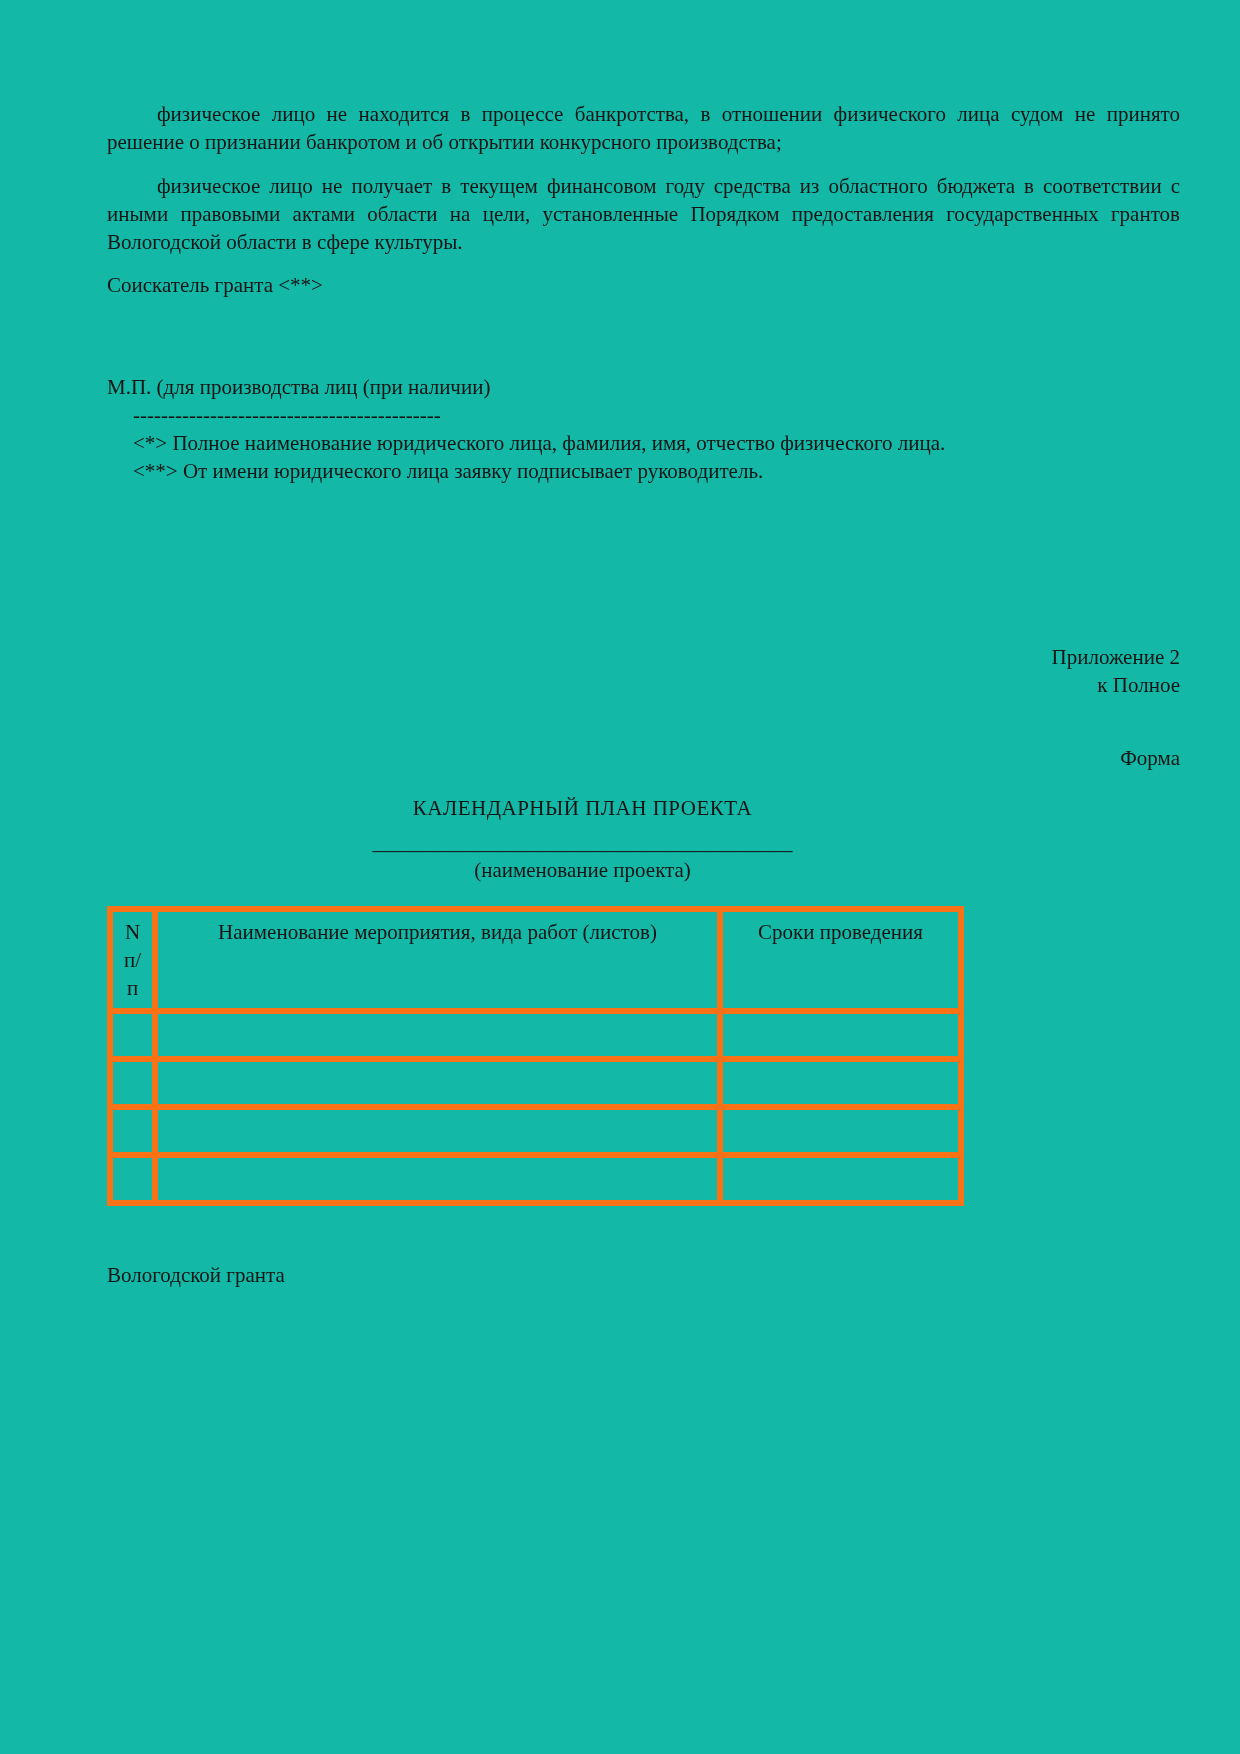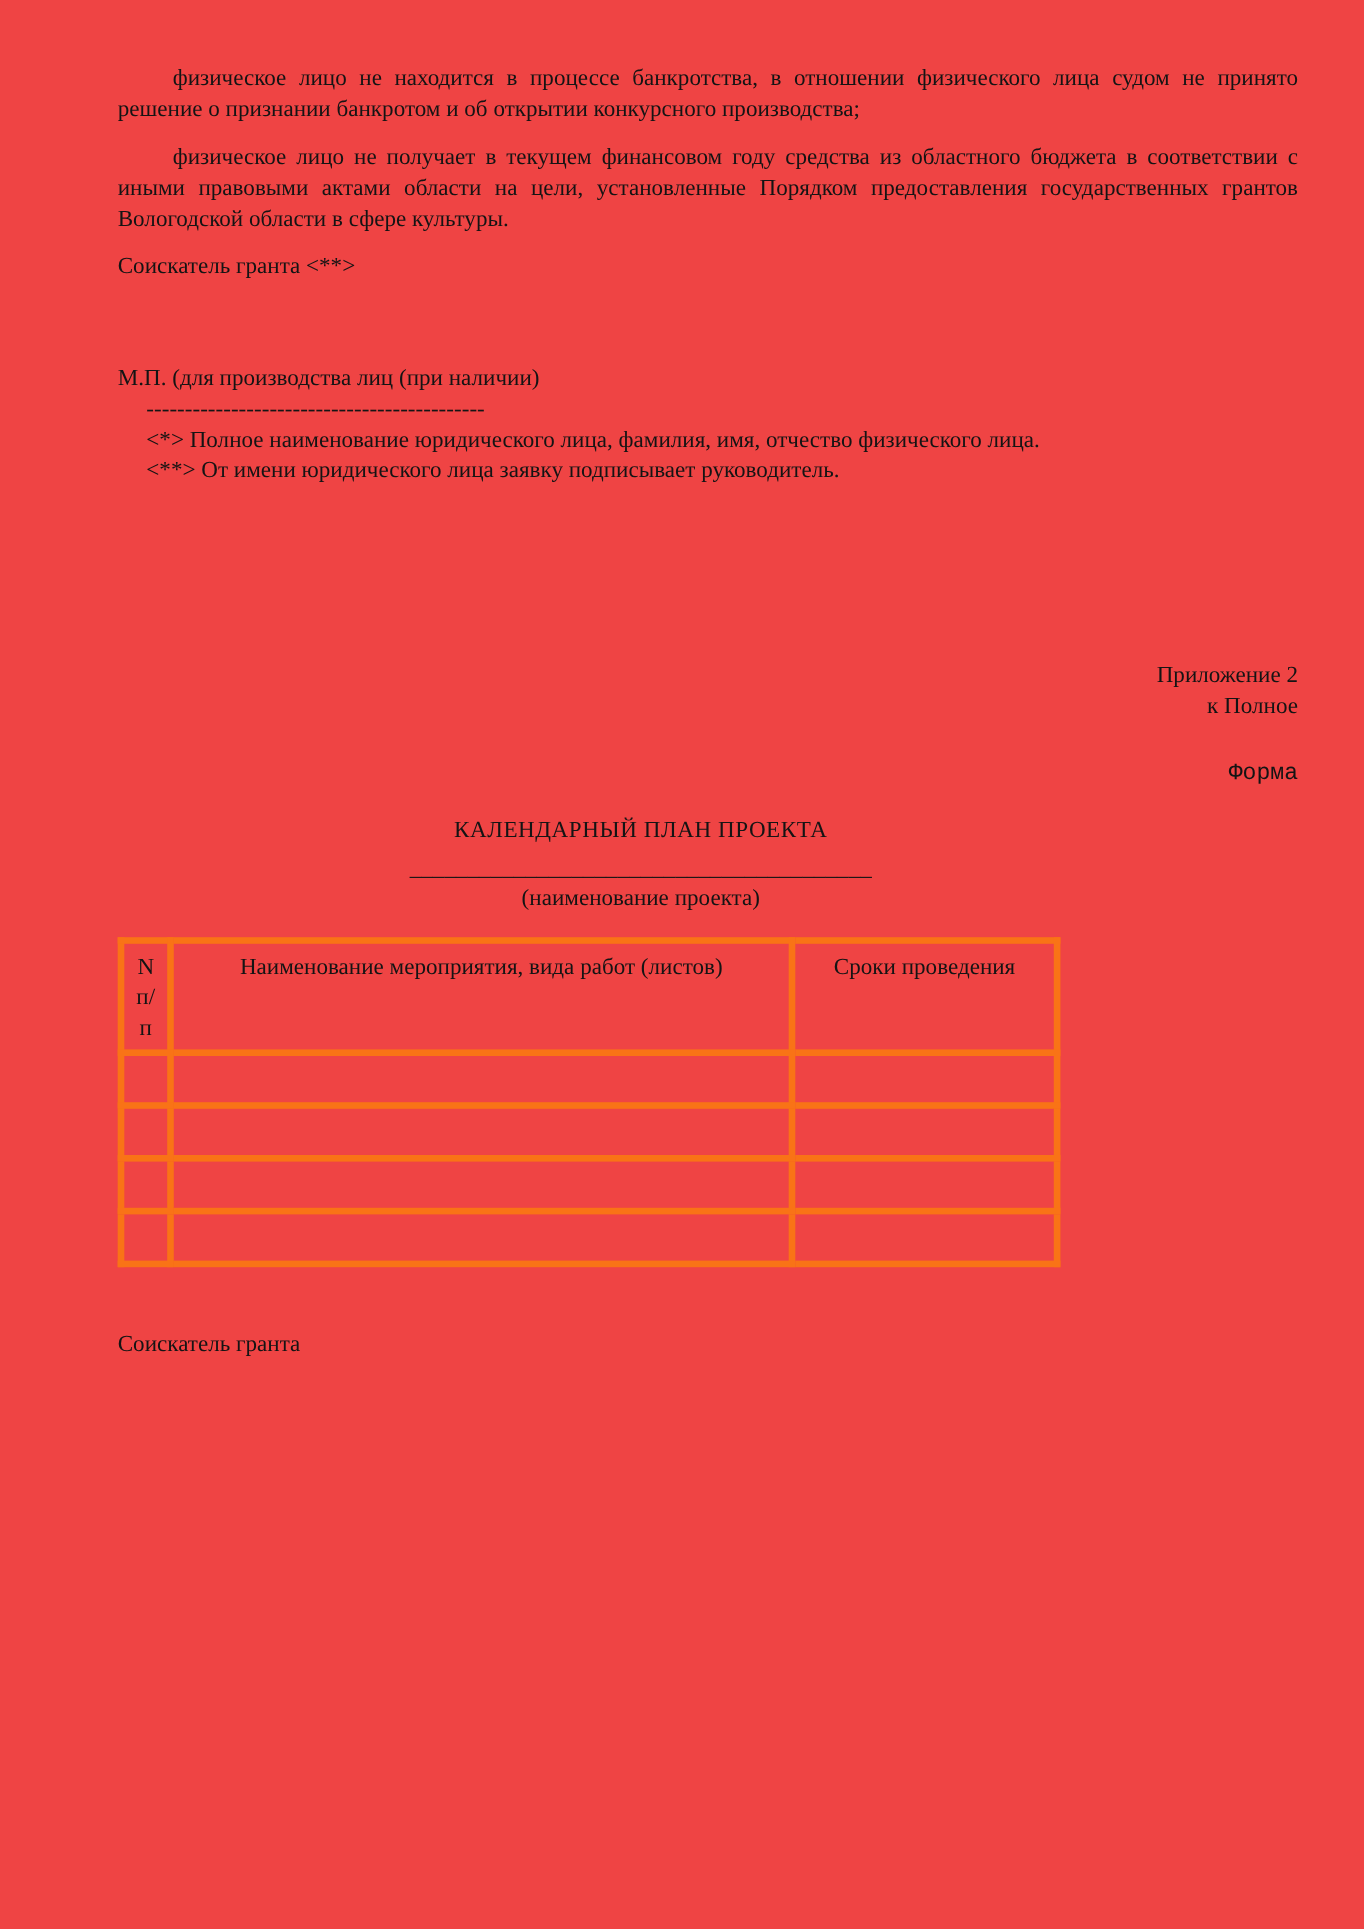--- a/index.html
+++ b/index.html
@@ -1,23 +1,23 @@
 <!DOCTYPE html>
 <html><head>
 <meta charset="utf-8">
 <style>
   html, body { margin: 0; padding: 0; background: #e8e8e8; }
   .page {
     position: relative;
     width: 1240px;
     height: 1754px;
     margin: 0 auto;
-    background: #ef4444;
+    background: #14b8a6;
     box-sizing: border-box;
-    padding: 56px 60px 0 107px;
+    padding: 100px 60px 0 107px;
     font-family: "Liberation Serif", "DejaVu Serif", serif;
     font-size: 21px;
     line-height: 28px;
     color: #141414;
     overflow: hidden;
   }
   .para {
     margin: 0;
     text-align: justify;
     text-indent: 50px;
@@ -54,21 +54,21 @@
     text-align: justify;
   }
   .footnote-2 {
     margin: 0;
     text-indent: 26px;
   }
   .appendix {
     margin-top: 158px;
     text-align: right;
   }
-  .appendix .form-label { margin-top: 35px; font-family: Liberation Mono, monospace; }
+  .appendix .form-label { margin-top: 45px; }
   .plan-head {
     width: 951px;
     text-align: center;
   }
   .plan-title { margin-top: 22px; letter-spacing: 0.5px; }
   .name-line { margin-top: 6px; white-space: nowrap; }
   .name-caption { }
   table.plan-table {
     margin-top: 22px;
     border-collapse: collapse;
@@ -152,15 +152,15 @@
           <td></td>
         </tr>
         <tr>
           <td></td>
           <td></td>
           <td></td>
         </tr>
       </tbody>
   </table>
 
-  <div class="footer-label">Соискатель гранта</div>
+  <div class="footer-label">Вологодской гранта</div>
 
 </div>
 
 </body></html>

